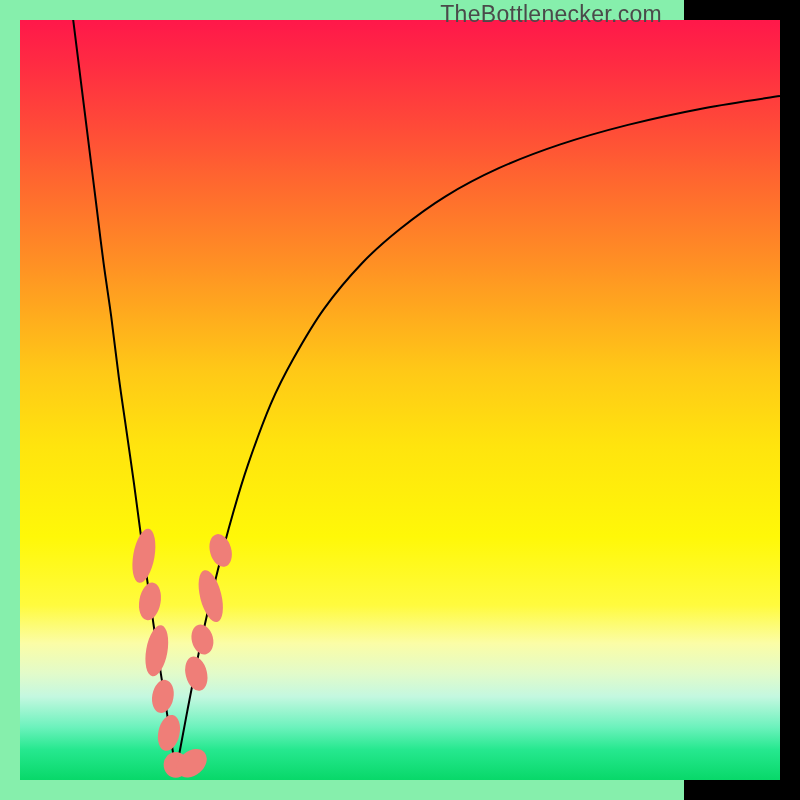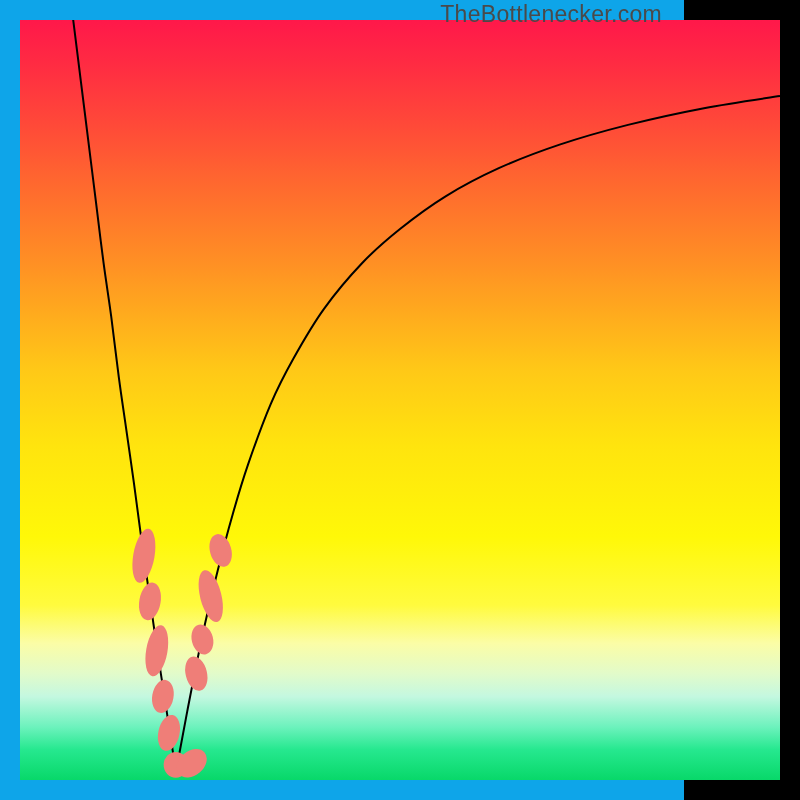--- a/index.html
+++ b/index.html
@@ -8,21 +8,21 @@
     width: 800px;
     height: 800px;
     overflow: hidden;
     background: #000;
     font-family: Arial, Helvetica, sans-serif;
   }
   .frame {
     position: absolute;
     top: 0; left: 0;
     width: 684px; height: 800px;
-    background: #0ea5e9;
+    background: #86efac;
   }
   .plot-area {
     position: absolute;
     top: 20px;
     left: 20px;
     width: 760px;
     height: 760px;
     overflow: hidden;
   }
   .gradient-bg {

